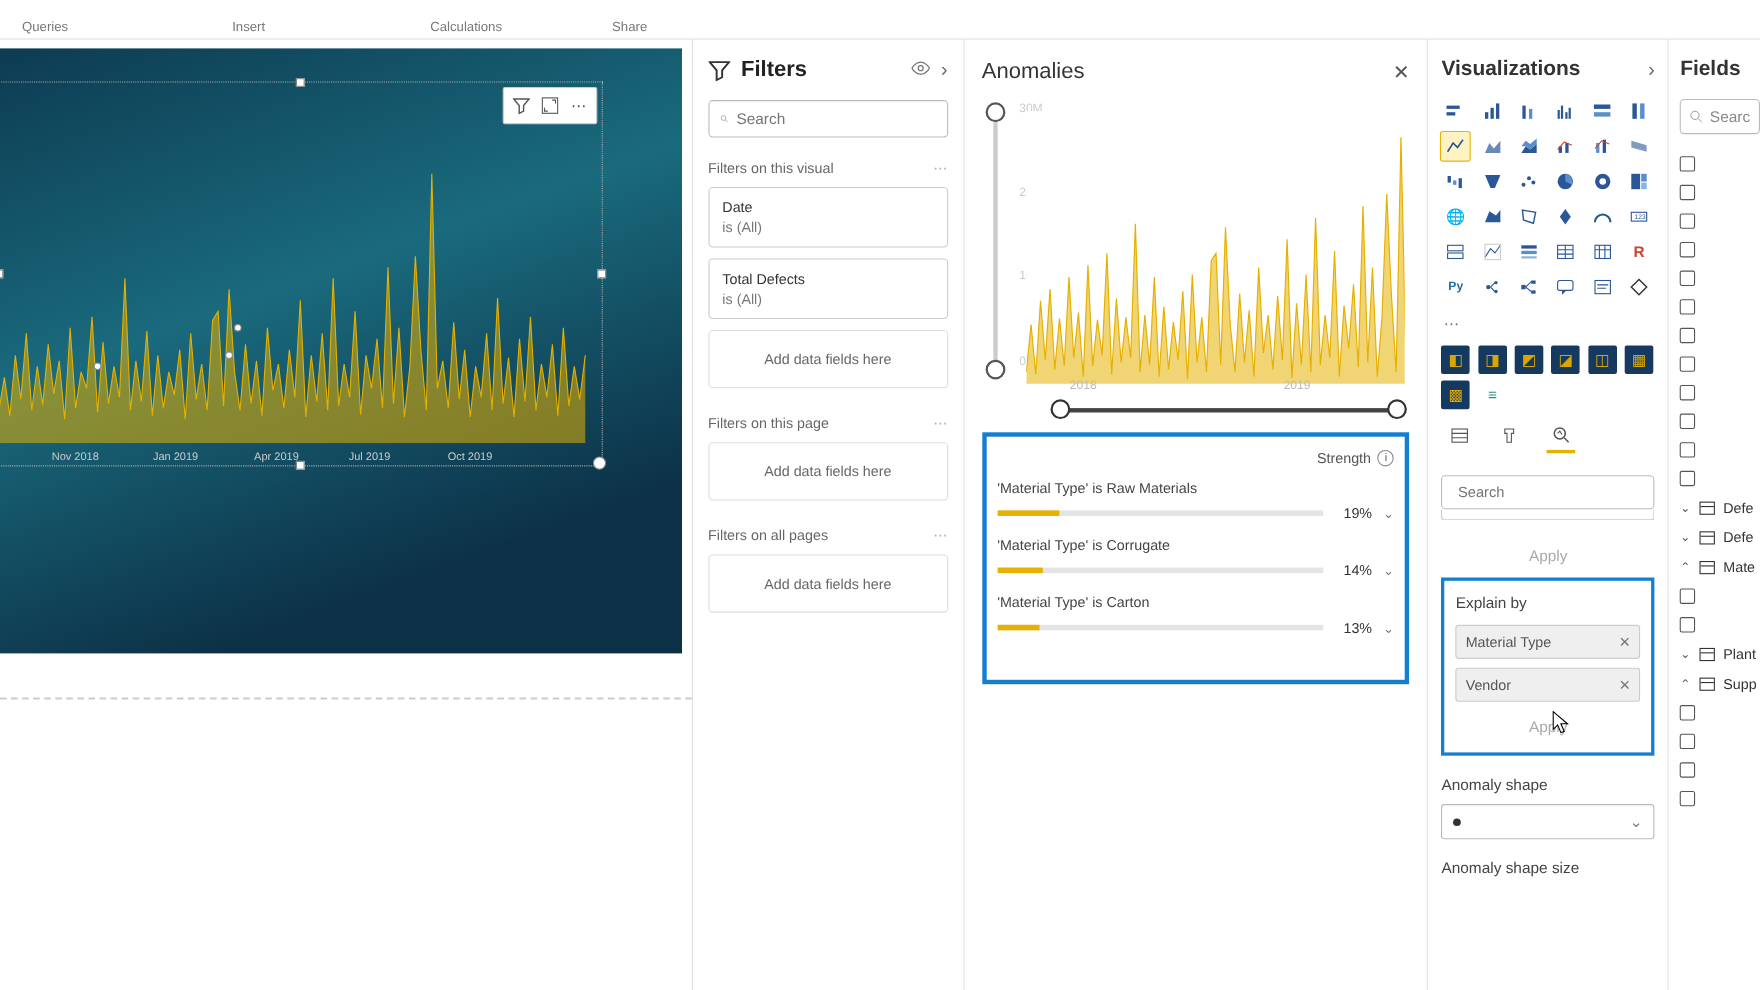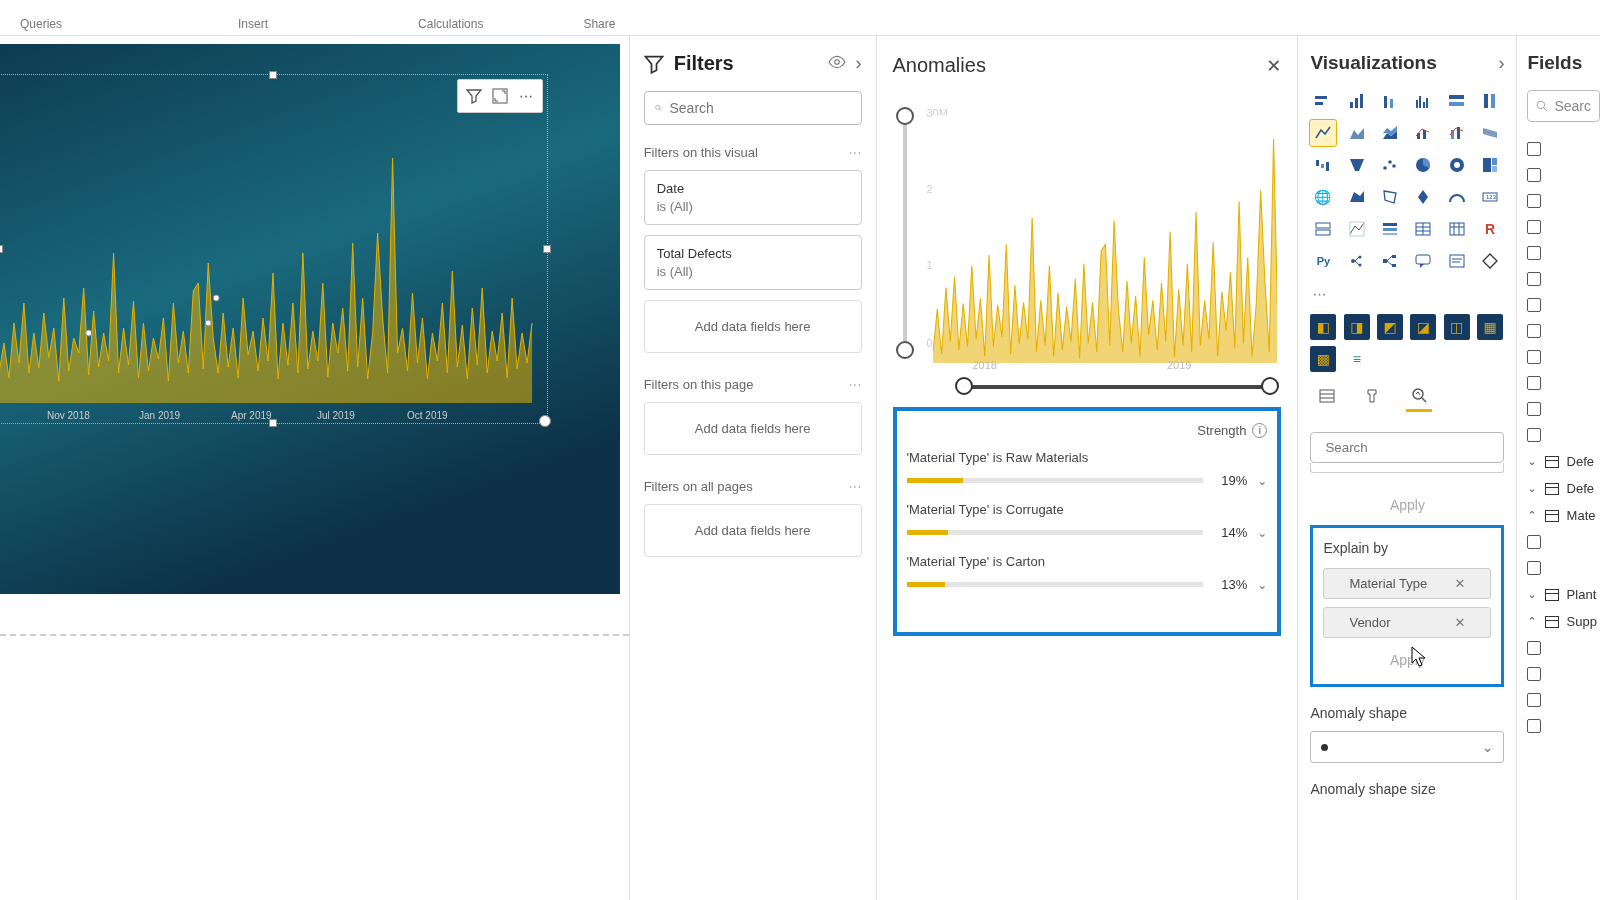--- a/index.html
+++ b/index.html
@@ -28,21 +28,21 @@
 .ph-icons { display:flex; gap:10px; color:#666;}
 .search-box { display:flex; align-items:center; border:1px solid #bbb; border-radius:4px; padding:8px 10px; margin-bottom:20px; color:#888;}
 .search-box input { border:none; outline:none; flex:1; font-size:14px; margin-left:8px; background:transparent;}
 .section-label { font-size:13px; color:#666; margin-bottom:10px; display:flex; justify-content:space-between; align-items:center;}
 .filter-card { border:1px solid #ccc; border-radius:4px; padding:10px 12px; margin-bottom:10px; font-size:13px; color:#444;}
 .filter-card .fname { color:#333; }
 .filter-card .fval { color:#777; margin-top:3px;}
 .drop-card { border:1px solid #ddd; border-radius:4px; padding:18px 10px; margin-bottom:24px; text-align:center; font-size:13px; color:#666;}
 
 .anom-panel { width:424px; padding:18px 16px;}
-.anom-header { display:flex; justify-content:space-between; align-items:center; margin-bottom:28px;gap:40px;}
+.anom-header { display:flex; justify-content:space-between; align-items:center; margin-bottom:14px;gap:40px;}
 .anom-header h2 { font-size:20px; font-weight:400; color:#333;}
 .anom-close { font-size:18px; color:#555; cursor:pointer;}
 .range-preview { position:relative; height:290px; margin-bottom:12px;}
 .range-rail { position:absolute; left:10px; top:8px; bottom:44px; width:4px; background:#ccc;}
 .range-knob { position:absolute; left:3px; width:18px; height:18px; border:2px solid #555; border-radius:50%; background:#fff;}
 .spark { position:absolute; left:40px; right:4px; top:10px; bottom:40px;}
 .time-slider { position:absolute; left:70px; right:10px; bottom:6px; height:4px; background:#444;}
 .time-knob { position:absolute; top:-8px; width:18px; height:18px; border:2px solid #333; border-radius:50%; background:#fff;}
 .anom-desc { font-size:14px; color:#444; line-height:1.45; margin-bottom:16px;}
 .explain-box { border:4px solid #147fd1; padding:12px 10px 26px 10px;}
@@ -72,42 +72,42 @@
 .viz-search { display:flex; align-items:center; border:1px solid #bbb; border-radius:4px; padding:7px 8px; margin:14px 0;}
 .viz-search input { border:none; outline:none; flex:1; margin-left:6px; background:transparent;}
 .prop-block { margin-bottom:18px;}
 .prop-label { font-size:14px; color:#444; margin-bottom:10px;}
 .sens-row { display:flex; align-items:center; gap:14px;}
 .sens-val { border:1px solid #bbb; border-radius:3px; padding:5px 8px; font-size:13px; color:#333;}
 .sens-slider { flex:1; position:relative; height:4px; background:#ccc;}
 .sens-thumb { position:absolute; top:-6px; width:14px; height:14px; border-radius:50%; background:#fff; border:2px solid #555;}
 .apply-btn { text-align:center; color:#aaa; font-size:14px; padding:12px 0;}
 .explainby-box { border:3px solid #147fd1; padding:12px 10px 10px;}
-.field-chip { display:flex; align-items:center; justify-content:space-between; background:#efefef; border:1px solid #ccc; border-radius:3px; padding:7px 25px; margin-bottom:8px; font-size:13px; color:#555;}
+.field-chip { display:flex; align-items:center; justify-content:space-between; background:#efefef; border:1px solid #ccc; border-radius:3px; padding:7px 8px; margin-bottom:8px; font-size:13px; color:#555;}
 .field-chip .x { color:#777; cursor:pointer;}
 .shape-row .dot-sel { border:1px solid #bbb; border-radius:3px; padding:7px 10px; display:flex; align-items:center; justify-content:space-between;}
 .shape-row .dot { width:7px; height:7px; border-radius:50%; background:#333;}
 
 .fields-panel { width:84px; padding:16px 0 0 10px; overflow:hidden; border-left:1px solid #e0e0e0;}
 .fields-panel h2 { font-size:19px; font-weight:600; margin-bottom:16px;}
 .fields-search { border:1px solid #bbb; border-radius:4px; padding:7px 8px; display:flex; align-items:center; margin-bottom:14px; color:#888;}
 .field-row { display:flex; align-items:center; gap:8px; padding:6px 0; font-size:13px; color:#333;}
 .field-row .cb { width:14px; height:14px; border:1.5px solid #555; border-radius:2px;}
 .field-row.group .chev { font-size:11px; color:#555;}
 .field-row .tbl { width:14px; height:12px; border:1px solid #333; position:relative;}
 .field-row .tbl::before { content:""; position:absolute; top:3px; left:0; right:0; height:1px; background:#333;}
 .cursor { position:absolute; width:16px; height:22px; pointer-events:none;}
 svg { display:block; }
 </style>
 </head>
 <body>
 
 <div class="ribbon">
   <div class="ribbon-group">Queries</div>
-  <div class="ribbon-group" style="margin-left:116px">Insert</div>
+  <div class="ribbon-group" style="margin-left:89px">Insert</div>
   <div class="ribbon-group" style="margin-left:90px">Calculations</div>
   <div class="ribbon-group" style="margin-left:40px">Share</div>
 </div>
 
 <div class="main">
 
   <div class="canvas-area">
     <div class="canvas-bg">
       <div class="visual-frame">
         <div class="visual-toolbar">

